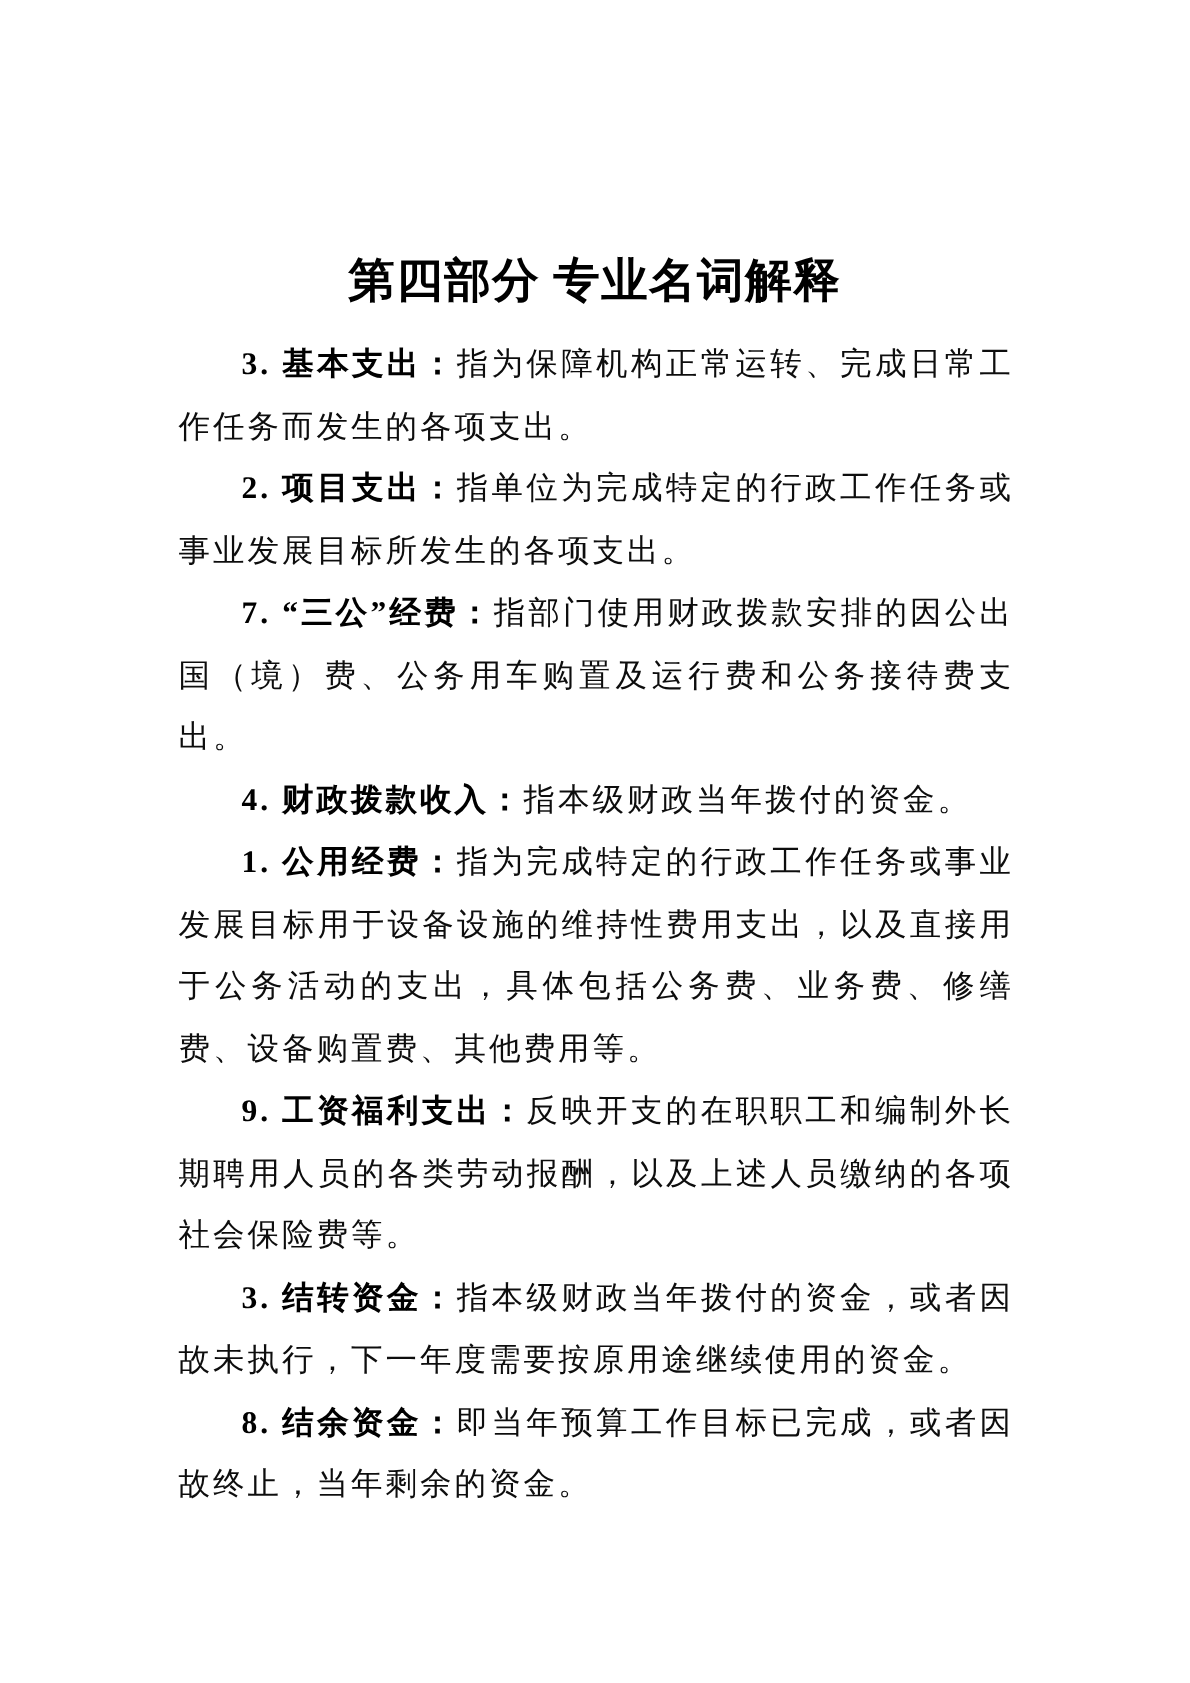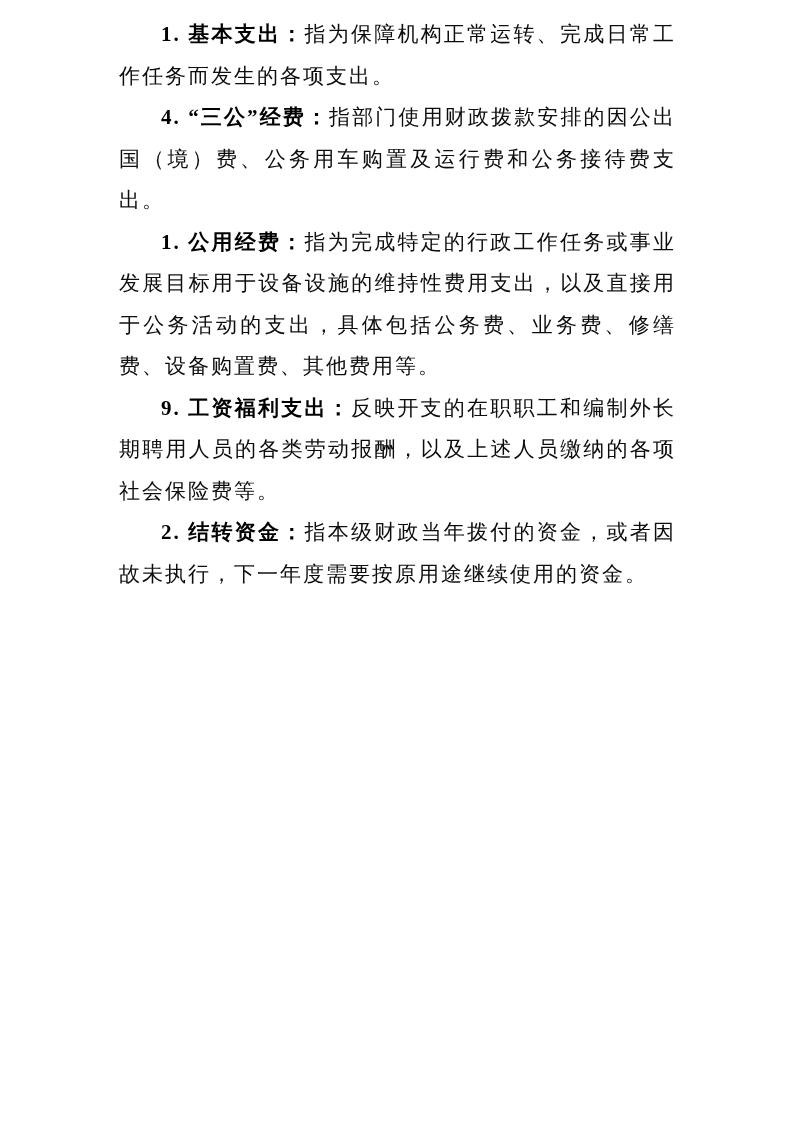--- a/index.html
+++ b/index.html
@@ -43,30 +43,34 @@
   .content p.term-para .term-label {
     font-weight: bold;
     color: #000000;
   }
 </style>
 </head>
 <body>
 
 <div class="page">
 
+  <h1 class="doc-title">第四部分 专业名词解释</h1>
 
   <div class="content">
 
-    <p class="term-para"><span class="term-label">1. 基本支出：</span><span>指为保障机构正常运转、完成日常工作任务而发生的各项支出。</span></p>
+    <p class="term-para"><span class="term-label">3. 基本支出：</span><span>指为保障机构正常运转、完成日常工作任务而发生的各项支出。</span></p>
 
+    <p class="term-para"><span class="term-label">2. 项目支出：</span><span>指单位为完成特定的行政工作任务或事业发展目标所发生的各项支出。</span></p>
 
-    <p class="term-para"><span class="term-label">4. “三公”经费：</span><span>指部门使用财政拨款安排的因公出国（境）费、公务用车购置及运行费和公务接待费支出。</span></p>
+    <p class="term-para"><span class="term-label">7. “三公”经费：</span><span>指部门使用财政拨款安排的因公出国（境）费、公务用车购置及运行费和公务接待费支出。</span></p>
 
+    <p class="term-para"><span class="term-label">4. 财政拨款收入：</span><span>指本级财政当年拨付的资金。</span></p>
 
     <p class="term-para"><span class="term-label">1. 公用经费：</span><span>指为完成特定的行政工作任务或事业发展目标用于设备设施的维持性费用支出，以及直接用于公务活动的支出，具体包括公务费、业务费、修缮费、设备购置费、其他费用等。</span></p>
 
     <p class="term-para"><span class="term-label">9. 工资福利支出：</span><span>反映开支的在职职工和编制外长期聘用人员的各类劳动报酬，以及上述人员缴纳的各项社会保险费等。</span></p>
 
-    <p class="term-para"><span class="term-label">2. 结转资金：</span><span>指本级财政当年拨付的资金，或者因故未执行，下一年度需要按原用途继续使用的资金。</span></p>
+    <p class="term-para"><span class="term-label">3. 结转资金：</span><span>指本级财政当年拨付的资金，或者因故未执行，下一年度需要按原用途继续使用的资金。</span></p>
 
+    <p class="term-para"><span class="term-label">8. 结余资金：</span><span>即当年预算工作目标已完成，或者因故终止，当年剩余的资金。</span></p>
 
   </div>
 </div>
 
 </body></html>

